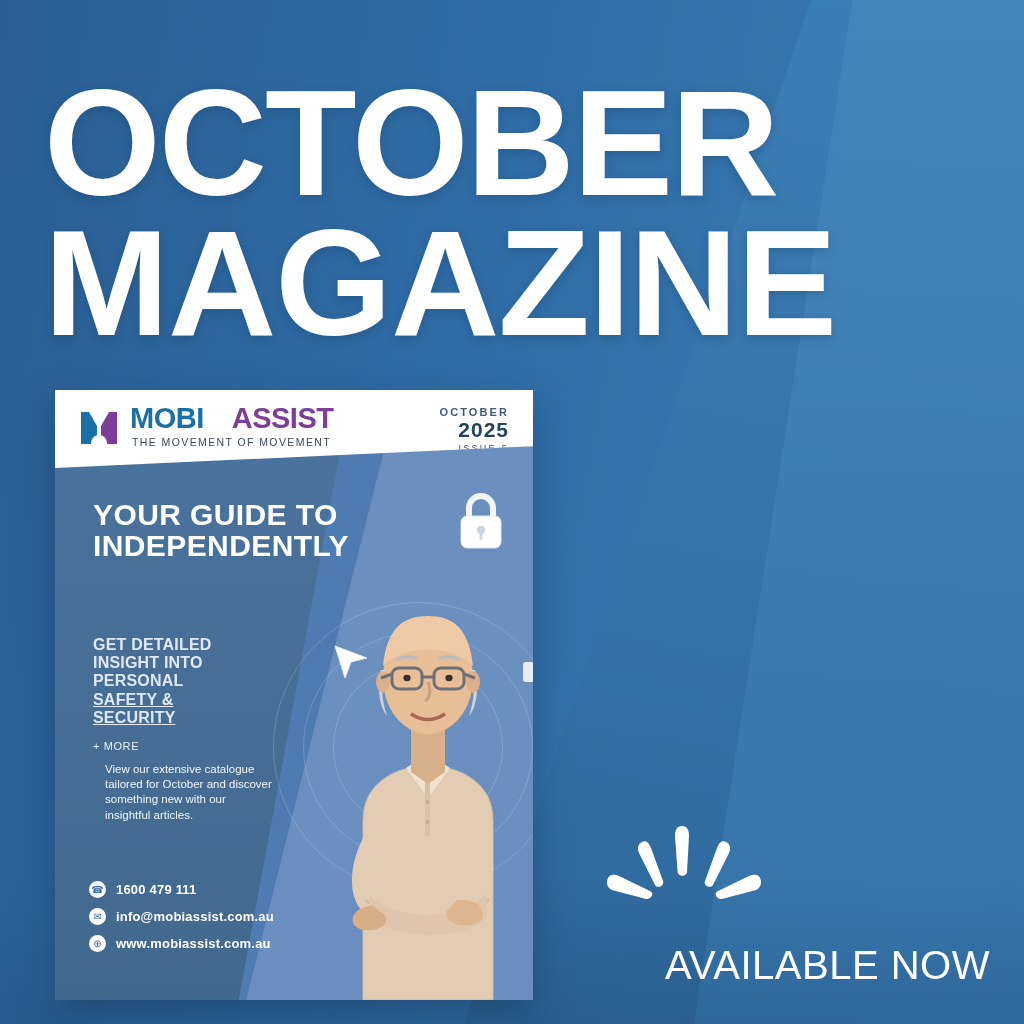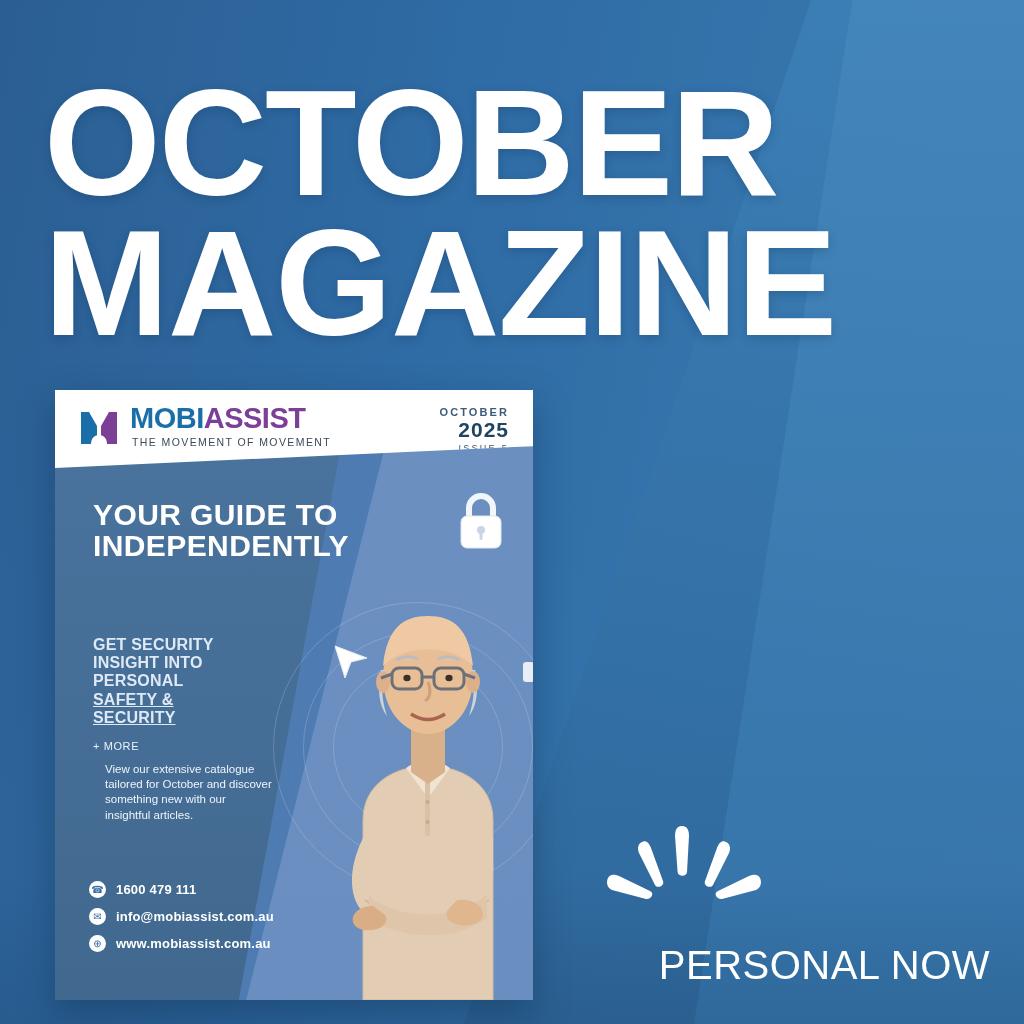--- a/index.html
+++ b/index.html
@@ -84,21 +84,21 @@
     position:absolute; left:0; top:0; width:100%; height:78px;
     background:#ffffff;
     clip-path:polygon(0 0, 100% 0, 100% 72%, 0 100%);
     display:flex; align-items:flex-start;
   }
   #logo-wrap { display:flex; align-items:center; padding:14px 0 0 22px; }
   #logo-mark { width:44px; height:44px; position:relative; margin-right:9px; }
   #logo-text-wrap { line-height:1; }
   #logo-text { font-size:29px; font-weight:bold; letter-spacing:-.5px; }
   #logo-text .mobi { color:#1a6fa8; }
-  #logo-text .assist { color:#7b3f98; }
+  #logo-text .assist { color:#7b3f98;padding-left:28px; }
   #logo-tag {
     font-size:10.5px; color:#3b4a58; letter-spacing:1.4px;
     margin-top:4px; margin-left:2px;
   }
   #issue-block {
     position:absolute; right:24px; top:16px; text-align:right; color:#2a4a6b;
   }
   #issue-block .m { font-size:11px; letter-spacing:2.1px; font-weight:bold; color:#3c5a79; }
   #issue-block .y { font-size:21px; letter-spacing:1px; font-weight:bold; color:#21455f; line-height:1.1; }
   #issue-block .i { font-size:9px; letter-spacing:2.3px; color:#3c5a79; margin-top:2px; }
@@ -224,21 +224,21 @@
       <path d="M17 40 V20 c6-3 7-8 7-13 0-3 5-3 5 1 0 3-1 5-2 8h10c3 0 5 2 4 5l-3 14c-.6 3-2 5-5 5z" fill="#ffffff" stroke="#e0e8f1" stroke-width="1"></path>
     </svg>
   </div>
 
   <div id="cover-title">
     <span>YOUR GUIDE TO</span>
     <span>INDEPENDENTLY</span>
   </div>
 
   <div id="cover-sub">
-    <span>GET SECURITY</span>
+    <span>GET DETAILED</span>
     <span>INSIGHT INTO</span>
     <span>PERSONAL</span>
     <span class="u">SAFETY &amp;</span>
     <span class="u">SECURITY</span>
   </div>
 
   <div id="more-label">+ MORE</div>
   <div id="cover-body">View our extensive catalogue tailored for October and discover something new with our insightful articles.</div>
 
   <div id="person">
@@ -313,13 +313,13 @@
   <svg viewBox="0 0 180 110" width="180" height="110" aria-hidden="true">
     <g fill="#ffffff">
       <path d="M88 4 c5 0 7 4 7 10 l-2 36 c-.3 5-9 5-9.4 0 l-2.6 -36 c0-6 2-10 7-10 z"></path>
       <path d="M48 20 c4-2 7 1 9 6 l12 33 c2 5-6 8-8 4 l-16 -32 c-2-5-1-9 3-11 z"></path>
       <path d="M132 20 c-4-2-7 1-9 6 l-12 33 c-2 5 6 8 8 4 l16 -32 c2-5 1-9 -3-11 z"></path>
       <path d="M14 56 c2-4 6-4 11-2 l31 15 c5 2 1 9 -4 8 l-34 -9 c-5-2-6-8-4-12 z"></path>
       <path d="M166 56 c-2-4-6-4-11-2 l-31 15 c-5 2-1 9 4 8 l34 -9 c5-2 6-8 4-12 z"></path>
     </g>
   </svg>
 </div>
-<div id="avail">PERSONAL NOW</div>
+<div id="avail">AVAILABLE NOW</div>
 
 </body></html>

